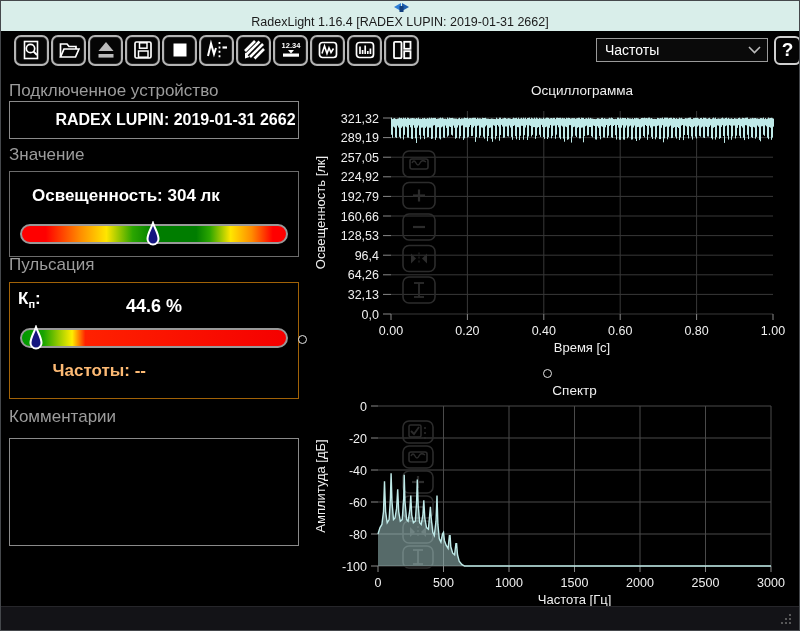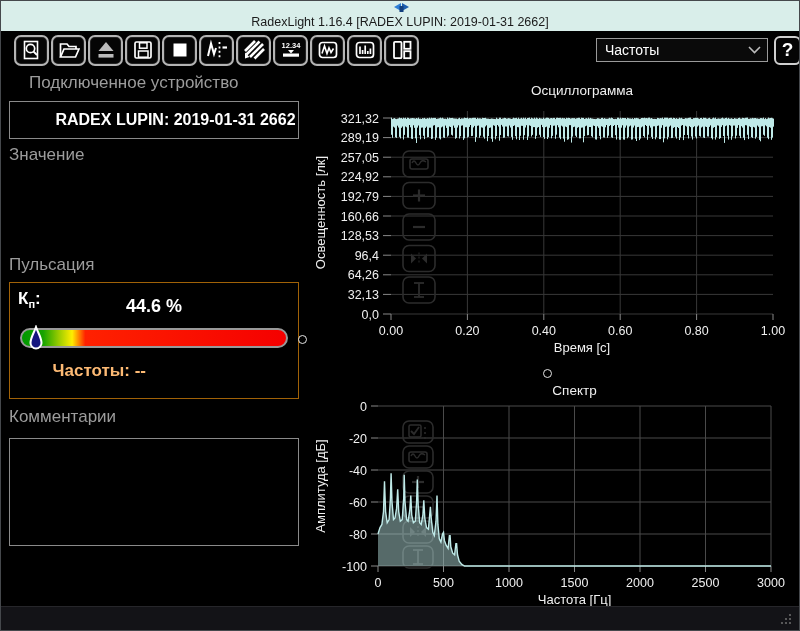--- a/index.html
+++ b/index.html
@@ -162,26 +162,34 @@
       <span class="lval">Частоты</span>
       <svg width="13" height="8" viewBox="0 0 13 8">
         <polyline points="1,1 6.5,6.5 12,1" fill="none" stroke="#bbb" stroke-width="1.6"></polyline>
       </svg>
     </div>
     <button class="helpbtn">?</button>
   </div>
 
   <div class="workspace">
 
-    <div class="seclabel" style="top:4px;margin-left:20px;">Подключенное устройство</div>
+    <div class="seclabel" style="top:12px;">Подключенное устройство</div>
     <div class="panelbox devbox">
       <span class="devname">RADEX LUPIN: 2019-01-31 2662</span>
     </div>
 
     <div class="seclabel" style="top:76px;">Значение</div>
+    <div class="panelbox valbox">
+      <div class="reading">Освещенность: 304 лк</div>
+      <div class="gradbar valbar">
+        <svg id="val-marker" class="marker" width="14" height="30" viewBox="0 0 14 30" style="left: 124.36px;">
+          <path d="M7,2 C9,8 12.5,12.5 12.5,18 A5.5,5.5 0 1 1 1.5,18 C1.5,12.5 5,8 7,2 Z" fill="#161680" stroke="#fff" stroke-width="2"></path>
+        </svg>
+      </div>
+    </div>
 
     <div class="seclabel" style="top:186px;">Пульсация</div>
     <div class="panelbox pulsebox">
       <div class="kp"><span>К</span><sub>п</sub><span>:</span></div>
       <div class="kpval">44.6 %</div>
       <div class="gradbar pulsebar">
         <svg id="pulse-marker" class="marker" width="14" height="30" viewBox="0 0 14 30" style="left: 6.616px;">
           <path d="M7,2 C9,8 12.5,12.5 12.5,18 A5.5,5.5 0 1 1 1.5,18 C1.5,12.5 5,8 7,2 Z" fill="#161680" stroke="#fff" stroke-width="2"></path>
         </svg>
       </div>

